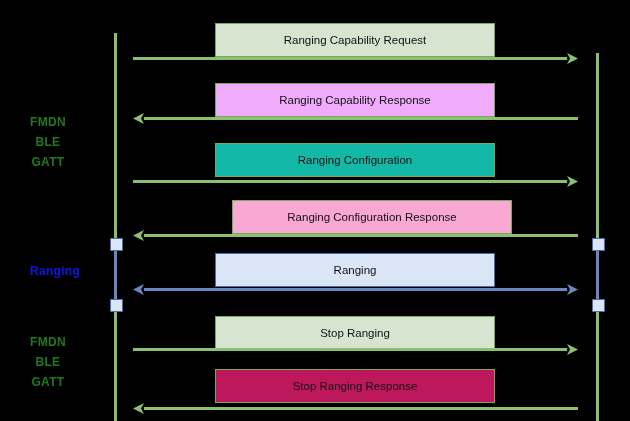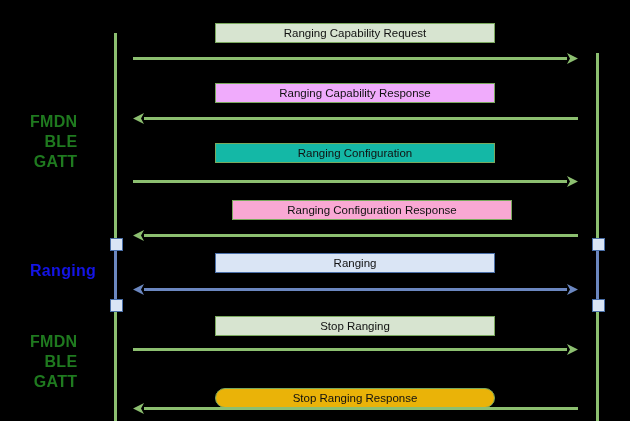--- a/index.html
+++ b/index.html
@@ -11,22 +11,22 @@
     position: relative;
     width: 630px;
     height: 421px;
     background: #000000;
     overflow: hidden;
     font-family: "Liberation Sans", sans-serif;
   }
   
   .phase-label {
     position: absolute;
-    text-align: right;
-    font-size: 16px;
+    text-align: center;
+    font-size: 12px;
     font-weight: bold;
     line-height: 20px;
     letter-spacing: 0.3px;
     white-space: pre-line;
   }
   .phase-label.green { color: #1f7a1f; }
   .phase-label.blue  { color: #1414e6; }
 
   
   .lifeline {
@@ -47,21 +47,21 @@
     background: #dae5f5;
     border: 1px solid #4a6fa8;
     box-sizing: border-box;
   }
 
   
   .msg-box {
     position: absolute;
     left: 215px;
     width: 280px;
-    height: 20px;
+    height: 34px;
     box-sizing: border-box;
     display: flex;
     align-items: center;
     justify-content: center;
     font-size: 11.5px;
     color: #111111;
     border: 1px solid;
   }
   .msg-box.green {
     background: #d7e4d0;
@@ -147,21 +147,21 @@
     </div>
     <div class="msg-box green" style="top: 316px; background: rgb(215, 228, 208); border-color: rgb(122, 169, 94);">
       <span style="color: rgb(17, 17, 17);">Stop Ranging</span>
     </div>
     <div class="arrow" style="left: 133px; top: 343.5px; width: 445px;">
       <svg width="445" height="11">
         <line x1="0" y1="5.5" x2="434" y2="5.5" stroke="#8cbf70" stroke-width="3"></line>
         <path d="M 445 5.5 L 434 0 L 437 5.5 L 434 11 Z" fill="#8cbf70"></path>
       </svg>
     </div>
-    <div class="msg-box green" style="top: 388px; background: #eab308; border-color: rgb(122, 169, 94); border-radius: 13px;">
+    <div class="msg-box green" style="top: 369px; background: #be185d; border-color: rgb(122, 169, 94);">
       <span style="color: rgb(17, 17, 17);">Stop Ranging Response</span>
     </div>
     <div class="arrow" style="left: 133px; top: 402.5px; width: 445px;">
       <svg width="445" height="11">
         <line x1="11" y1="5.5" x2="445" y2="5.5" stroke="#8cbf70" stroke-width="3"></line>
         <path d="M 0 5.5 L 11 0 L 8 5.5 L 11 11 Z" fill="#8cbf70"></path>
       </svg>
     </div>
   </div>
 

